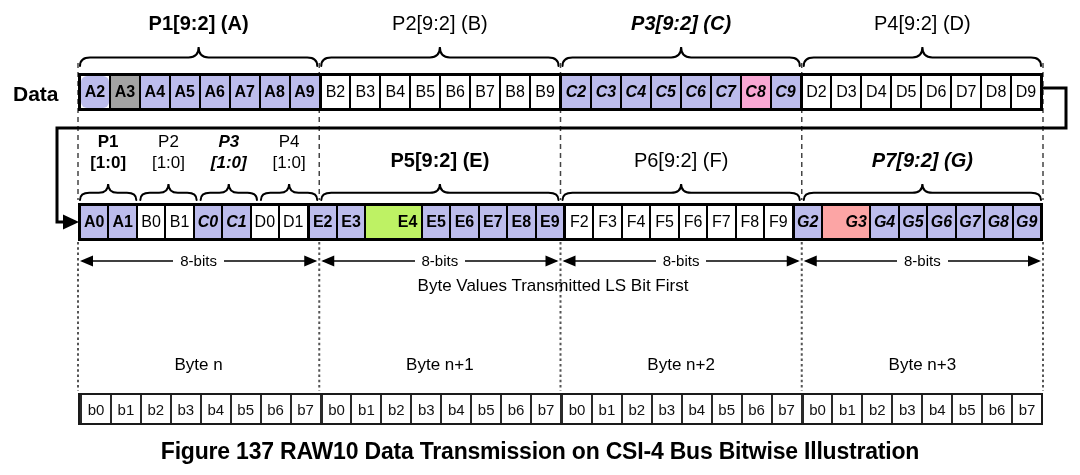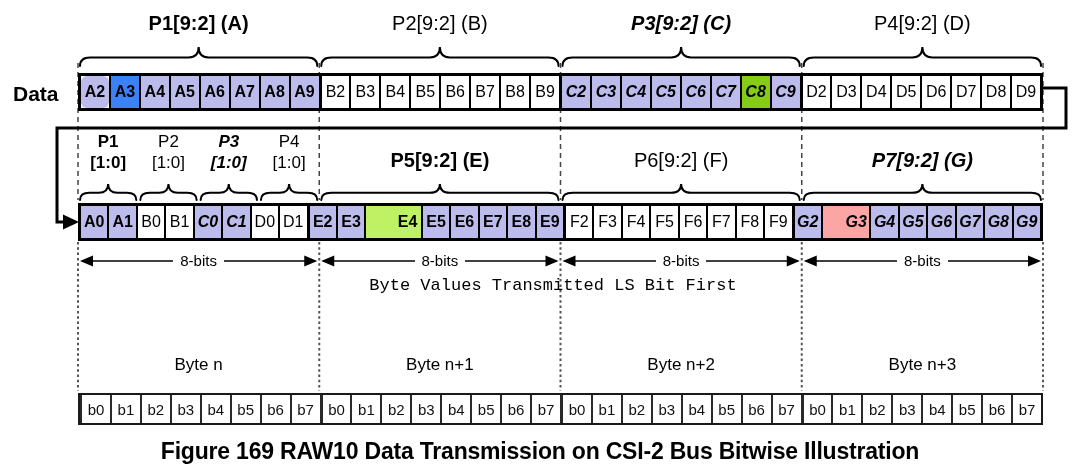--- a/index.html
+++ b/index.html
@@ -16,21 +16,21 @@
   .cell:first-child{border-left:none;}
   #botrow .cell{font-size:15px;border-left:2px solid #2a2a2a;color:#111;}
   .byteb{border-left-width:3px !important;}
   .bold{font-weight:700;} .bi{font-weight:700;font-style:italic;} .reg{font-weight:400;}
   .glabel{position:absolute;top:12px;text-align:center;font-size:20px;z-index:2;white-space:nowrap;}
   .glabel2{position:absolute;top:131px;text-align:center;font-size:17px;line-height:21px;z-index:2;}
   .bytelabel{position:absolute;top:355px;text-align:center;font-size:17px;z-index:2;}
   .bits8{position:absolute;top:252px;text-align:center;z-index:2;}
   .bits8t{background:#fff;padding:0 7px;font-size:15px;}
   #datalabel{position:absolute;left:13px;top:82px;font-size:21px;font-weight:700;z-index:2;}
-  #note{position:absolute;left:78px;top:276px;width:950px;text-align:center;font-size:17px;z-index:2;font-family:Liberation Mono, monospace;}
+  #note{position:absolute;left:78px;top:276px;width:950px;text-align:center;font-size:17px;z-index:2;}
   #caption{position:absolute;left:0;top:438px;width:100%;text-align:center;
            font-size:23px;font-weight:700;letter-spacing:-0.2px;z-index:2;}
 </style>
 </head>
 <body>
 
 <div class="fig" id="fig">
   <svg id="gfx" width="1080" height="475">
       <path fill="none" stroke="#000" stroke-width="2" stroke-linecap="round" d="M80,66 Q80,57.45 90,57.45 L188.625,57.45 Q198.625,57.45 198.625,47 Q198.625,57.45 208.625,57.45 L307.25,57.45 Q317.25,57.45 317.25,66"></path>
       <path fill="none" stroke="#000" stroke-width="2" stroke-linecap="round" d="M321.25,66 Q321.25,57.45 331.25,57.45 L429.875,57.45 Q439.875,57.45 439.875,47 Q439.875,57.45 449.875,57.45 L548.5,57.45 Q558.5,57.45 558.5,66"></path>
@@ -64,42 +64,42 @@
       <line x1="564.5" y1="261" x2="797.75" y2="261" stroke="#000" stroke-width="1.6"></line>
       <polygon points="562.5,261 575.5,255.5 575.5,266.5" fill="#000"></polygon>
       <polygon points="799.75,261 786.75,255.5 786.75,266.5" fill="#000"></polygon>
       <line x1="805.75" y1="261" x2="1039" y2="261" stroke="#000" stroke-width="1.6"></line>
       <polygon points="803.75,261 816.75,255.5 816.75,266.5" fill="#000"></polygon>
       <polygon points="1041,261 1028,255.5 1028,266.5" fill="#000"></polygon>
     </svg>
   <div id="datalabel">Data</div>
   <div id="row1" class="cell-row">
       <div class="cell bold" style="background: rgb(188, 188, 236); border-radius: 6px;">A2</div>
-      <div class="cell bold" style="background: #3b82f6;">A3</div>
+      <div class="cell bold" style="background: #a3a3a3;">A3</div>
       <div class="cell bold" style="background: rgb(188, 188, 236);">A4</div>
       <div class="cell bold" style="background: rgb(188, 188, 236);">A5</div>
       <div class="cell bold" style="background: rgb(188, 188, 236);">A6</div>
       <div class="cell bold" style="background: rgb(188, 188, 236);">A7</div>
       <div class="cell bold" style="background: rgb(188, 188, 236);">A8</div>
       <div class="cell bold" style="background: rgb(188, 188, 236);">A9</div>
       <div class="cell reg byteb">B2</div>
       <div class="cell reg">B3</div>
       <div class="cell reg">B4</div>
       <div class="cell reg">B5</div>
       <div class="cell reg">B6</div>
       <div class="cell reg">B7</div>
       <div class="cell reg">B8</div>
       <div class="cell reg">B9</div>
       <div class="cell bi byteb" style="background: rgb(188, 188, 236);">C2</div>
       <div class="cell bi" style="background: rgb(188, 188, 236);">C3</div>
       <div class="cell bi" style="background: rgb(188, 188, 236);">C4</div>
       <div class="cell bi" style="background: rgb(188, 188, 236);">C5</div>
       <div class="cell bi" style="background: rgb(188, 188, 236);">C6</div>
       <div class="cell bi" style="background: rgb(188, 188, 236);">C7</div>
-      <div class="cell bi" style="background: #84cc16;">C8</div>
+      <div class="cell bi" style="background: #f9a8d4;">C8</div>
       <div class="cell bi" style="background: rgb(188, 188, 236);">C9</div>
       <div class="cell reg byteb">D2</div>
       <div class="cell reg">D3</div>
       <div class="cell reg">D4</div>
       <div class="cell reg">D5</div>
       <div class="cell reg">D6</div>
       <div class="cell reg">D7</div>
       <div class="cell reg">D8</div>
       <div class="cell reg">D9</div>
     </div>
@@ -165,21 +165,21 @@
       <div class="cell reg byteb">b0</div>
       <div class="cell reg">b1</div>
       <div class="cell reg">b2</div>
       <div class="cell reg">b3</div>
       <div class="cell reg">b4</div>
       <div class="cell reg">b5</div>
       <div class="cell reg">b6</div>
       <div class="cell reg">b7</div>
     </div>
   <div id="note">Byte Values Transmitted LS Bit First</div>
-  <div id="caption">Figure 169 RAW10 Data Transmission on CSI-2 Bus Bitwise Illustration</div>
+  <div id="caption">Figure 137 RAW10 Data Transmission on CSI-4 Bus Bitwise Illustration</div>
 <div class="glabel bold" style="left: 78px; width: 241.25px;">P1[9:2] (A)</div>
     <div class="glabel reg" style="left: 319.25px; width: 241.25px;">P2[9:2] (B)</div>
     <div class="glabel bi" style="left: 560.5px; width: 241.25px;">P3[9:2] (C)</div>
     <div class="glabel reg" style="left: 801.75px; width: 241.25px;">P4[9:2] (D)</div>
     <div class="glabel2 bold" style="left: 78px; width: 60.31px;">
       <div>P1</div>
       <div>[1:0]</div>
     </div>
     <div class="glabel2 reg" style="left: 138.31px; width: 60.32px;">
       <div>P2</div>

